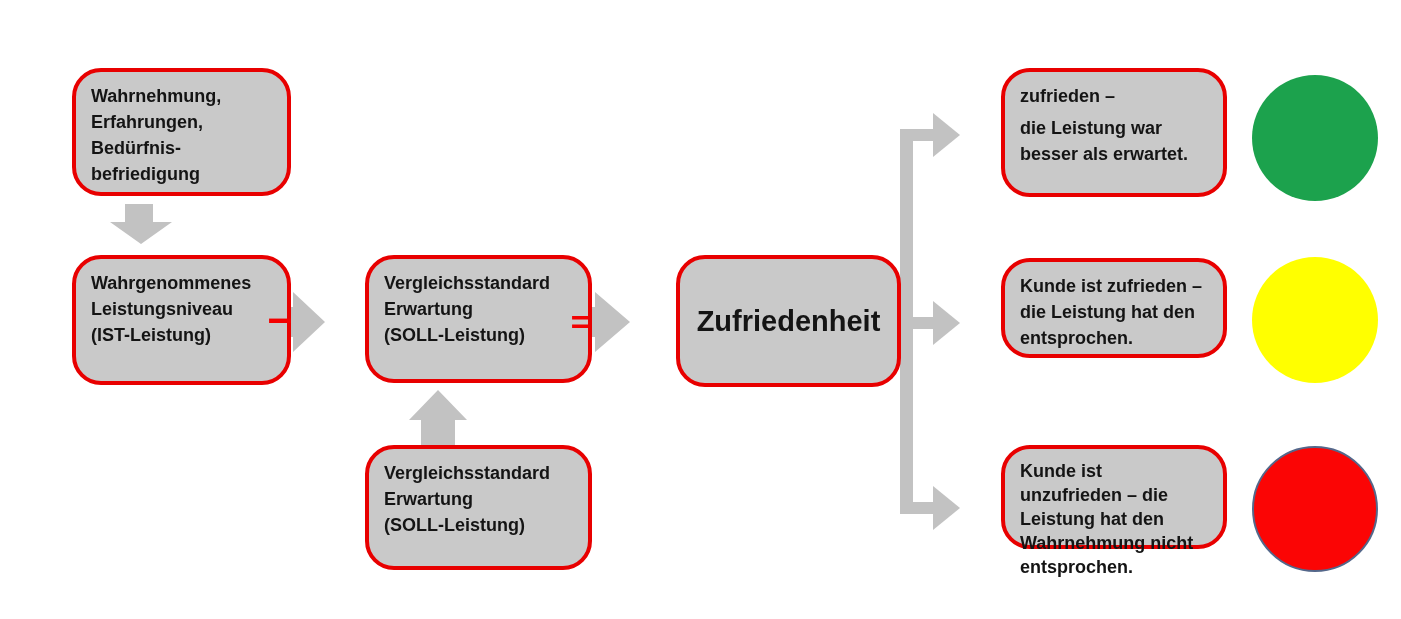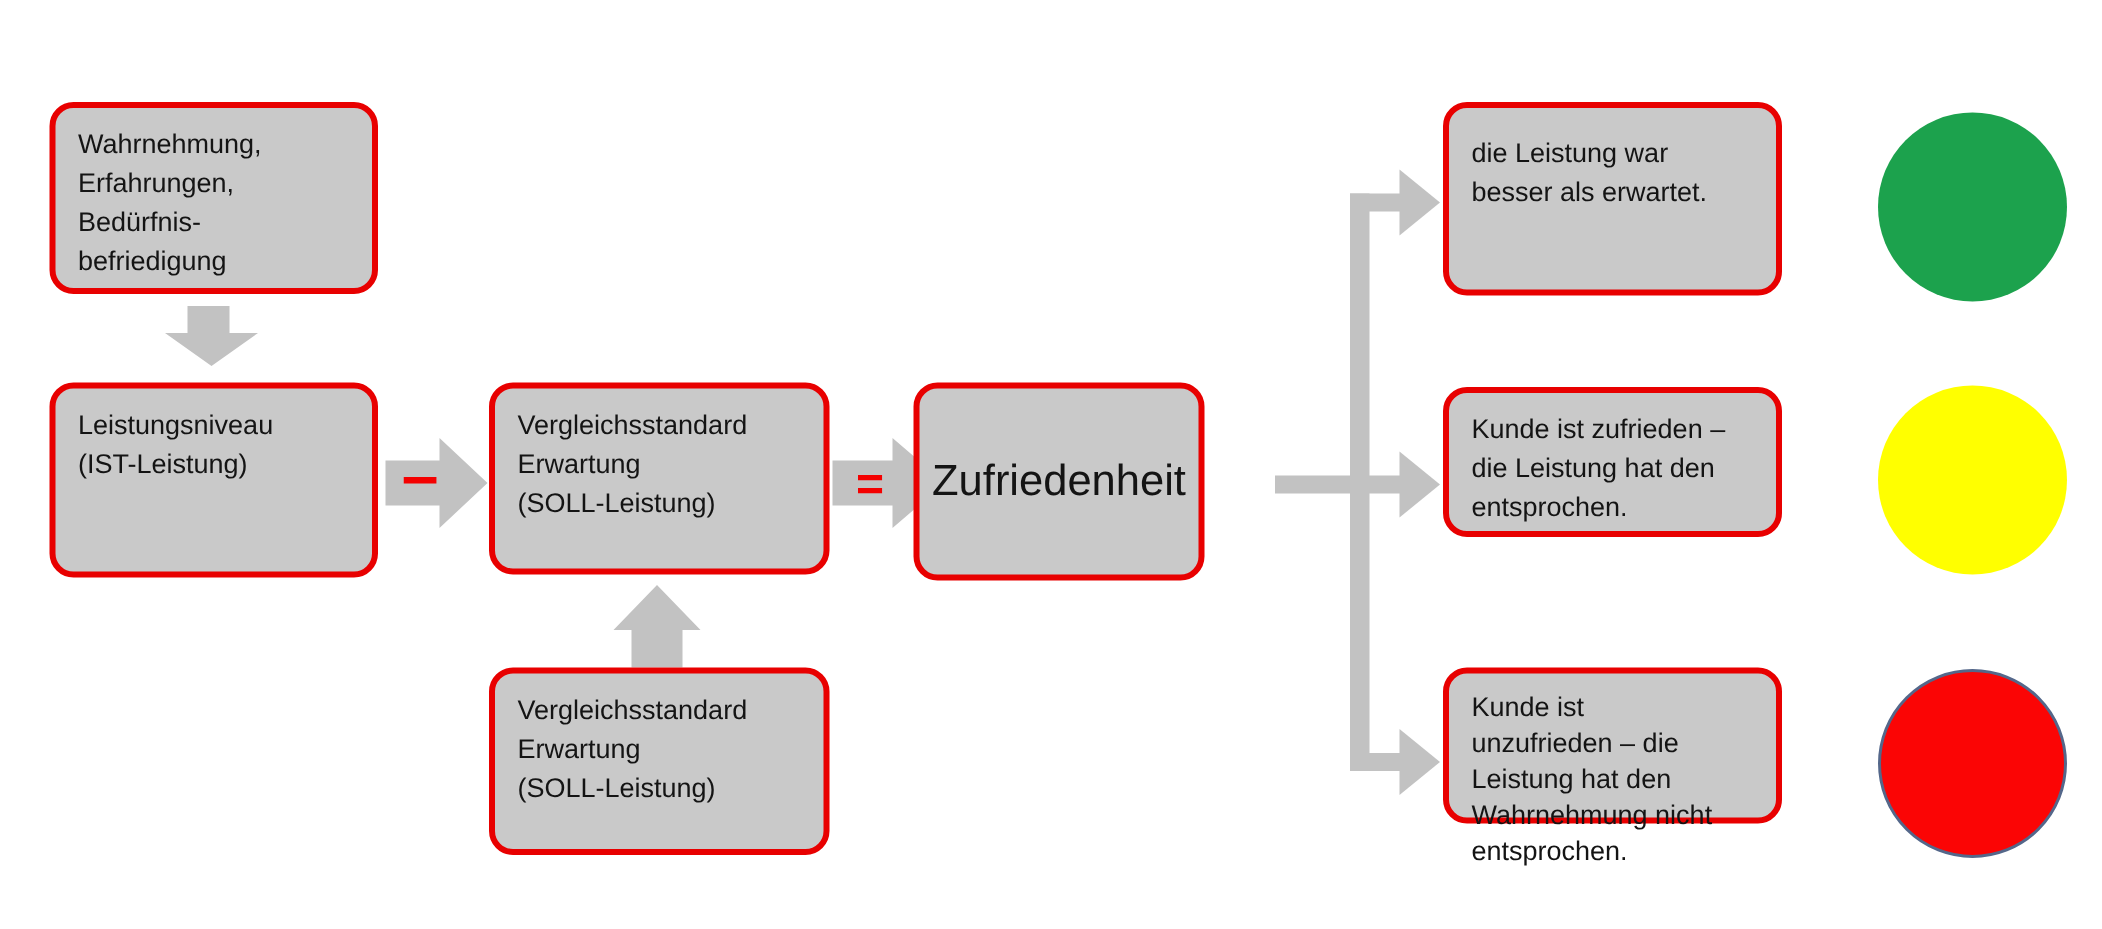--- a/index.html
+++ b/index.html
@@ -15,25 +15,26 @@
   .canvas{
     position:relative;width:1401px;height:619px;background:var(--background);
     overflow:hidden;
   }
   .connectors{position:absolute;left:0;top:0;width:1401px;height:619px;}
   .arrow-shape{fill:var(--arrow-gray);stroke:none;}
   .box{
     position:absolute;box-sizing:border-box;
     background:var(--box-fill);
     border:4px solid var(--box-border);
-    border-radius:16px;
+    border-radius:29px;
     color:var(--text);
-    font-weight:normal;
+    font-weight:bold;
     font-size:18px;line-height:26px;
     padding:11px 14px 6px 15px;
+    margin-left:39px;
   }
   .box .line{white-space:nowrap;}
   .box .line.gap{margin-top:6px;}
   .box.tight{line-height:24px;padding-top:10px;}
   .box.center{
     display:flex;align-items:center;justify-content:center;
     font-size:29px;padding:0;
   }
   .operator{
     position:absolute;color:var(--operator-red);font-weight:bold;
@@ -71,45 +72,47 @@
   </svg>
 
   <div class="box" style="left:33px;top:68px;width:219px;height:128px">
     <div class="line">Wahrnehmung,</div>
     <div class="line">Erfahrungen,</div>
     <div class="line">Bedürfnis-</div>
     <div class="line">befriedigung</div>
   </div>
 
   <div class="box" style="left:33px;top:255px;width:219px;height:130px">
+    <div class="line">Wahrgenommenes</div>
     <div class="line">Leistungsniveau</div>
     <div class="line">(IST-Leistung)</div>
   </div>
 
   <div class="operator minus" style="left:258px;top:296px">–</div>
 
   <div class="box" style="left:326px;top:255px;width:227px;height:128px">
     <div class="line">Vergleichsstandard</div>
     <div class="line">Erwartung</div>
     <div class="line">(SOLL-Leistung)</div>
   </div>
 
   <div class="box" style="left:326px;top:445px;width:227px;height:125px">
     <div class="line">Vergleichsstandard</div>
     <div class="line">Erwartung</div>
     <div class="line">(SOLL-Leistung)</div>
   </div>
 
   <div class="operator equals" style="left:558px;top:306px">=</div>
 
-  <div class="box center" style="left:609px;top:255px;width:194px;height:132px">
+  <div class="box center" style="left:637px;top:255px;width:225px;height:132px">
     <span>Zufriedenheit</span>
   </div>
 
   <div class="box" style="left:962px;top:68px;width:226px;height:129px">
+    <div class="line">zufrieden –</div>
     <div class="line gap">die Leistung war</div>
     <div class="line">besser als erwartet.</div>
   </div>
 
   <div class="box" style="left:962px;top:258px;width:226px;height:100px">
     <div class="line">Kunde ist zufrieden –</div>
     <div class="line">die Leistung hat den</div>
     <div class="line">entsprochen.</div>
   </div>
 

